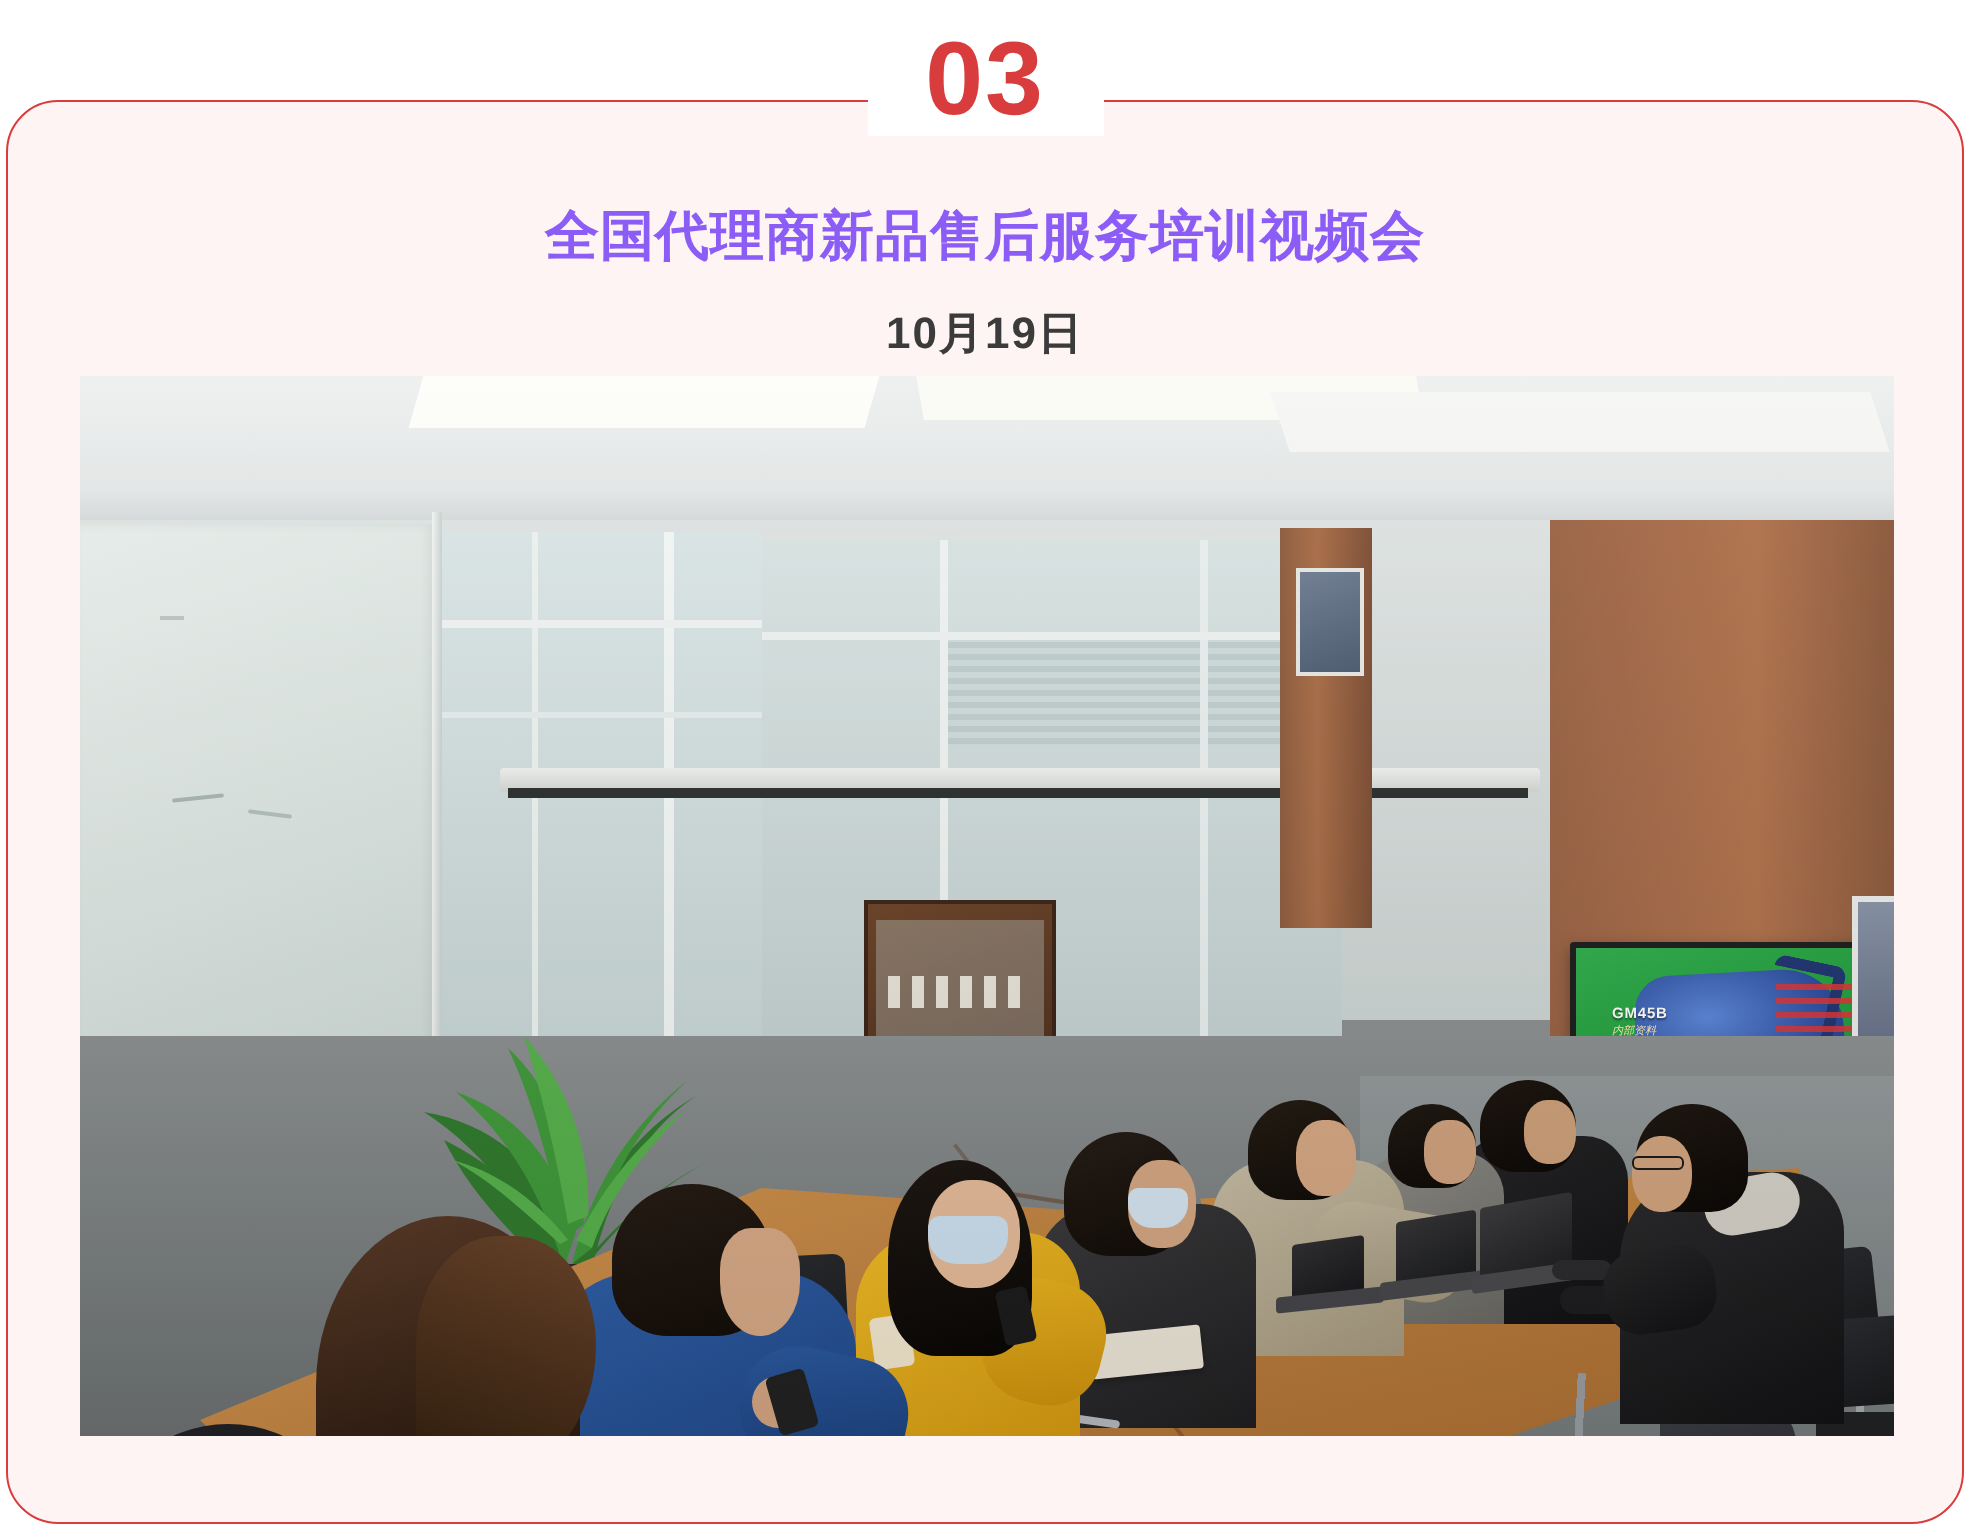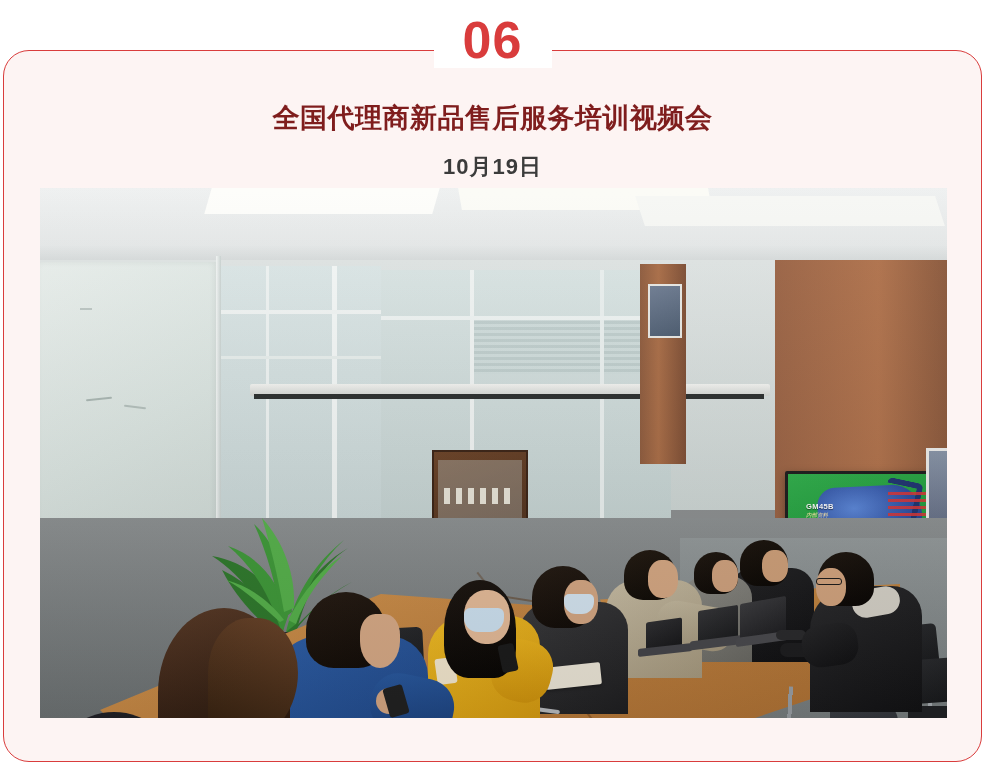--- a/index.html
+++ b/index.html
@@ -65,21 +65,21 @@
   .section-title {
     position: absolute;
     left: 0;
     right: 0;
     top: 101px;
     text-align: center;
     font-size: 27px;
     line-height: 34px;
     font-weight: bold;
     letter-spacing: 0.5px;
-    color: #7f1d1d;
+    color: #8b5cf6;
     z-index: 3;
   }
 
   .section-date {
     position: absolute;
     left: 0;
     right: 0;
     top: 152px;
     text-align: center;
     font-size: 22px;
@@ -290,21 +290,21 @@
   }
 </style>
 </head>
 <body>
 
 <div class="page">
 
   <div class="card"></div>
 
   <div class="number-notch"></div>
-  <div class="section-number">06</div>
+  <div class="section-number">03</div>
 
   <div class="section-title">全国代理商新品售后服务培训视频会</div>
   <div class="section-date">10月19日</div>
 
   <div class="photo">
 
     <div class="ph ceiling"></div>
     <div class="ph ceil-light-a"></div>
     <div class="ph ceil-light-b"></div>
     <div class="ph ceil-light-c"></div>

